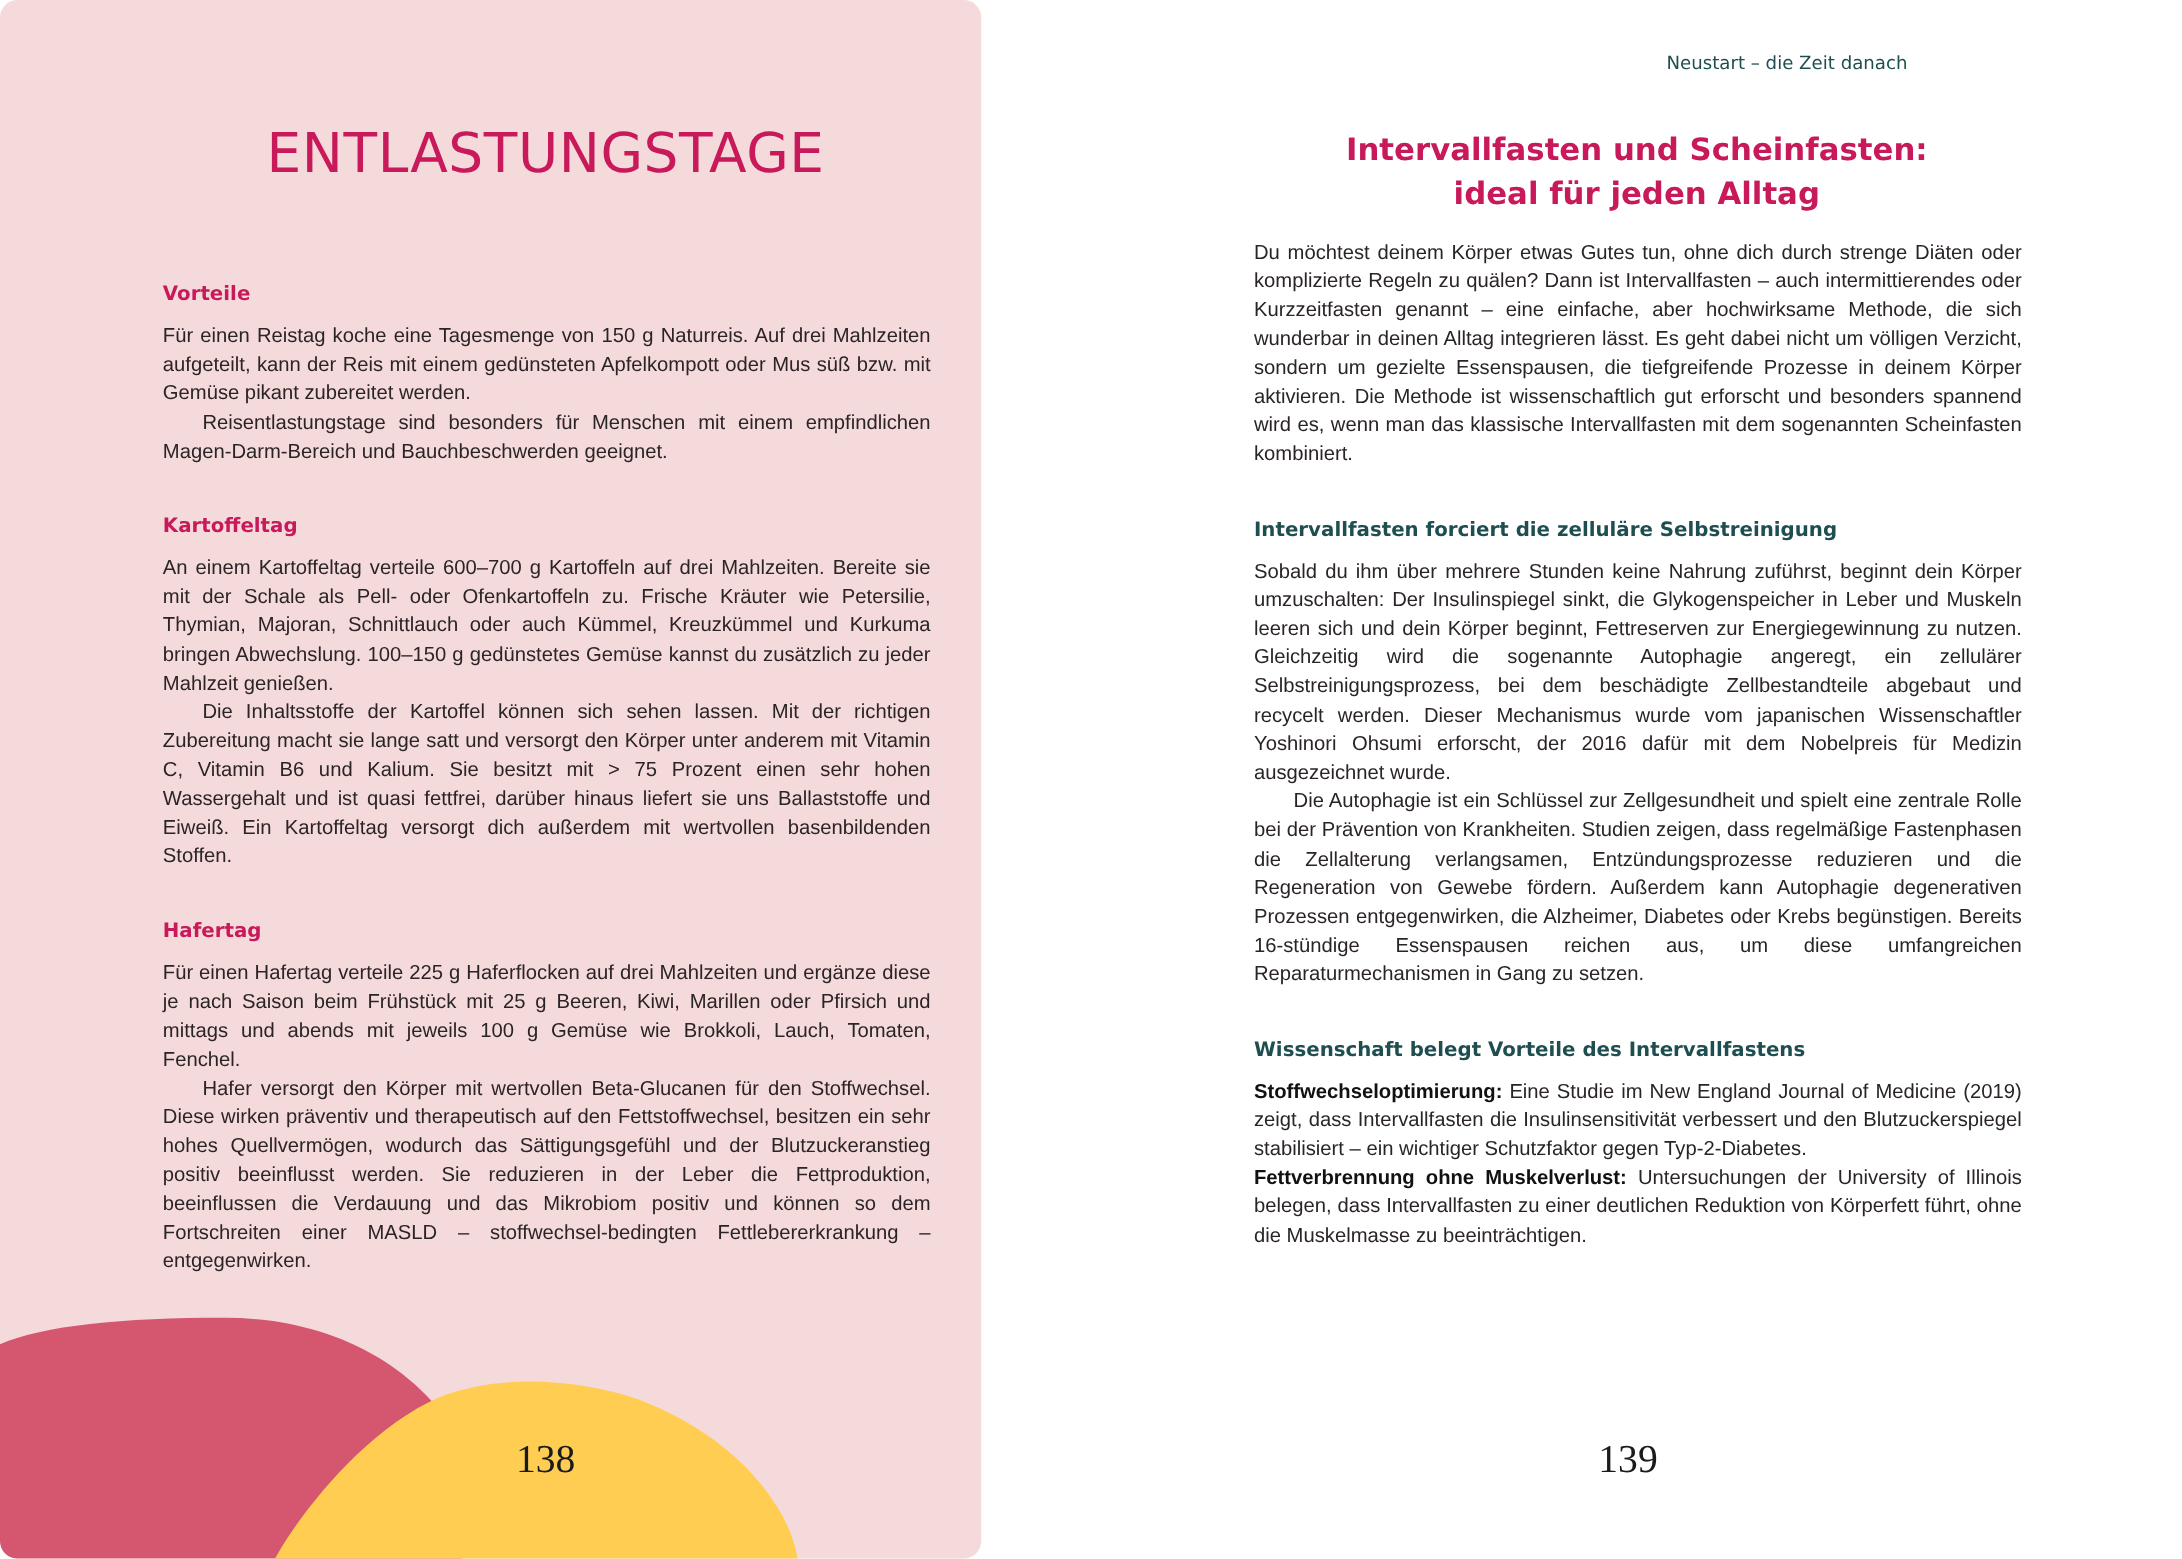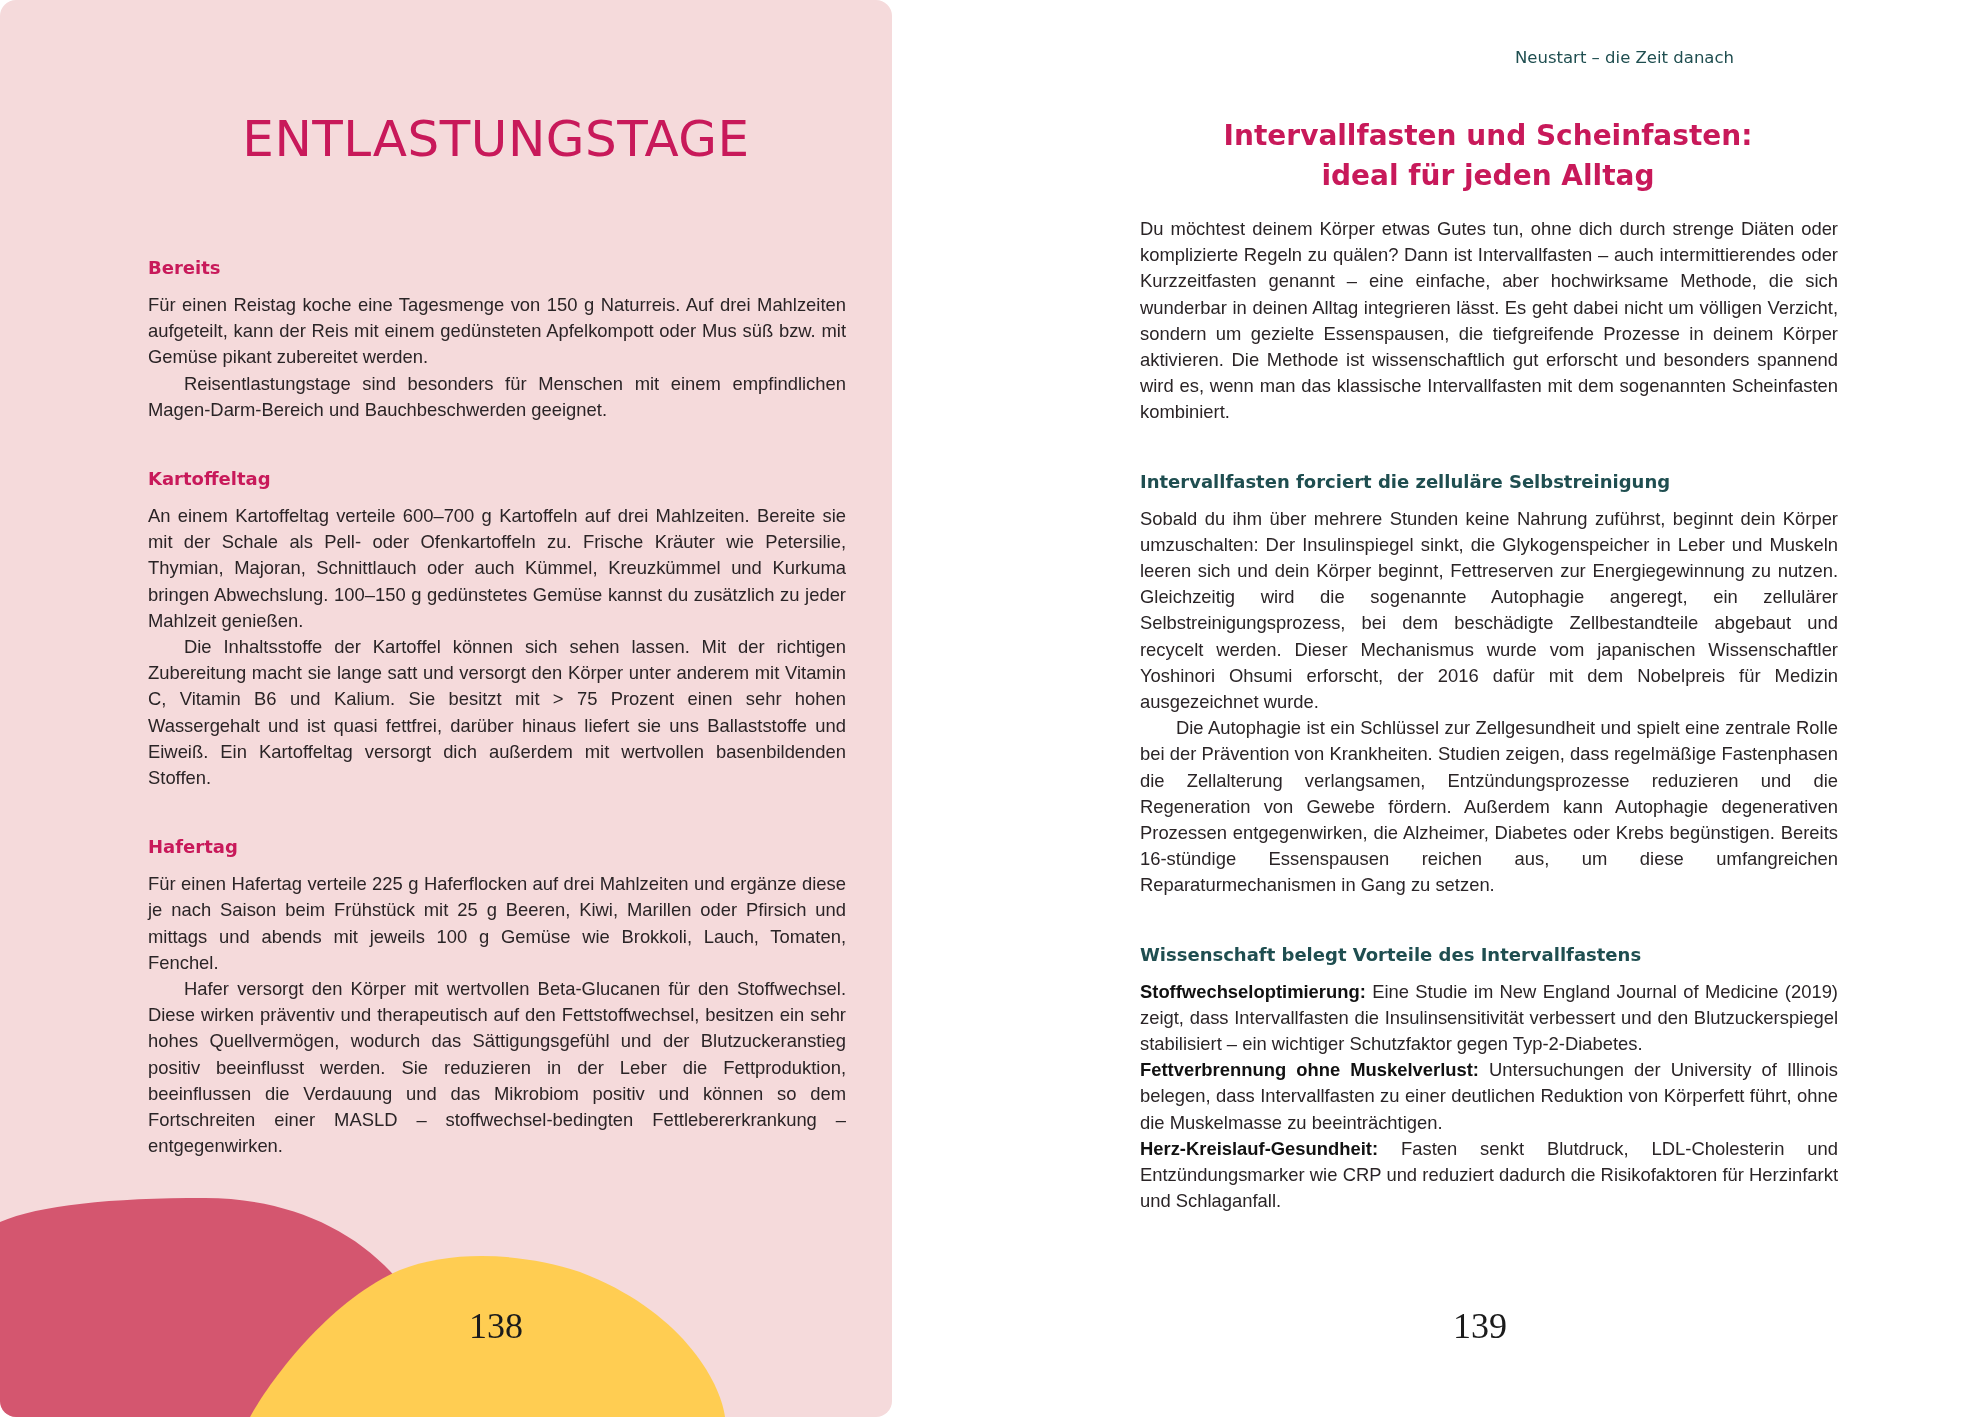--- a/index.html
+++ b/index.html
@@ -62,21 +62,21 @@
 <div class="page page-left">
   <svg class="blobs" viewBox="0 0 992 1417" width="992" height="1417">
     <path d="M0,1222 C40,1205 110,1198 205,1198 C300,1198 380,1240 420,1312 C470,1400 420,1417 420,1417 L0,1417 Z" fill="#D4566F"></path>
     <path d="M250,1417 C270,1380 330,1300 400,1270 C450,1250 520,1252 580,1272 C680,1310 720,1380 725,1417 Z" fill="#FFCD52"></path>
   </svg>
 
   <h1 class="title-main">ENTLASTUNGSTAGE</h1>
 
   <div class="col col-left">
     <div class="section">
-      <h3 class="sub-left">Bereits</h3>
+      <h3 class="sub-left">Vorteile</h3>
       <p class="body">Für einen Reistag koche eine Tagesmenge von 150 g Naturreis. Auf drei Mahlzeiten aufgeteilt, kann der Reis mit einem gedünsteten Apfelkompott oder Mus süß bzw. mit Gemüse pikant zubereitet werden.</p>
       <p class="body indent">Reisentlastungstage sind besonders für Menschen mit einem empfindlichen Magen-Darm-Bereich und Bauchbeschwerden geeignet.</p>
     </div>
     <div class="section">
       <h3 class="sub-left">Kartoffeltag</h3>
       <p class="body">An einem Kartoffeltag verteile 600–700 g Kartoffeln auf drei Mahlzeiten. Bereite sie mit der Schale als Pell- oder Ofenkartoffeln zu. Frische Kräuter wie Petersilie, Thymian, Majoran, Schnittlauch oder auch Kümmel, Kreuzkümmel und Kurkuma bringen Abwechslung. 100–150 g gedünstetes Gemüse kannst du zusätzlich zu jeder Mahlzeit genießen.</p>
       <p class="body indent">Die Inhaltsstoffe der Kartoffel können sich sehen lassen. Mit der richtigen Zubereitung macht sie lange satt und versorgt den Körper unter anderem mit Vitamin C, Vitamin B6 und Kalium. Sie besitzt mit &gt; 75 Prozent einen sehr hohen Wassergehalt und ist quasi fettfrei, darüber hinaus liefert sie uns Ballaststoffe und Eiweiß. Ein Kartoffeltag versorgt dich außerdem mit wertvollen basenbildenden Stoffen.</p>
     </div>
     <div class="section">
       <h3 class="sub-left">Hafertag</h3>
@@ -104,18 +104,17 @@
     <div class="section">
       <h3 class="sub-right">Intervallfasten forciert die zelluläre Selbstreinigung</h3>
       <p class="body">Sobald du ihm über mehrere Stunden keine Nahrung zuführst, beginnt dein Körper umzuschalten: Der Insulinspiegel sinkt, die Glykogenspeicher in Leber und Muskeln leeren sich und dein Körper beginnt, Fettreserven zur Energiegewinnung zu nutzen. Gleichzeitig wird die sogenannte Autophagie angeregt, ein zellulärer Selbstreinigungsprozess, bei dem beschädigte Zellbestandteile abgebaut und recycelt werden. Dieser Mechanismus wurde vom japanischen Wissenschaftler Yoshinori Ohsumi erforscht, der 2016 dafür mit dem Nobelpreis für Medizin ausgezeichnet wurde.</p>
       <p class="body indent">Die Autophagie ist ein Schlüssel zur Zellgesundheit und spielt eine zentrale Rolle bei der Prävention von Krankheiten. Studien zeigen, dass regelmäßige Fastenphasen die Zellalterung verlangsamen, Entzündungsprozesse reduzieren und die Regeneration von Gewebe fördern. Außerdem kann Autophagie degenerativen Prozessen entgegenwirken, die Alzheimer, Diabetes oder Krebs begünstigen. Bereits 16-stündige Essenspausen reichen aus, um diese umfangreichen Reparaturmechanismen in Gang zu setzen.</p>
     </div>
 
     <div class="section">
       <h3 class="sub-right">Wissenschaft belegt Vorteile des Intervallfastens</h3>
       <p class="body"><span class="lead">Stoffwechseloptimierung:</span><span> Eine Studie im New England Journal of Medicine (2019) zeigt, dass Intervallfasten die Insulinsensitivität verbessert und den Blutzuckerspiegel stabilisiert – ein wichtiger Schutzfaktor gegen Typ-2-Diabetes.</span></p>
       <p class="body"><span class="lead">Fettverbrennung ohne Muskelverlust:</span><span> Untersuchungen der University of Illinois belegen, dass Intervallfasten zu einer deutlichen Reduktion von Körperfett führt, ohne die Muskelmasse zu beeinträchtigen.</span></p>
-      <p class="body"><span class="lead">Herz-Kreislauf-Gesundheit:</span><span> Fasten senkt Blutdruck, LDL-Cholesterin und Entzündungsmarker wie CRP und reduziert dadurch die Risikofaktoren für Herzinfarkt und Schlaganfall.</span></p>
     </div>
   </div>
 
   <div class="page-num page-num-right">139</div>
 </div>
 
 </body></html>

